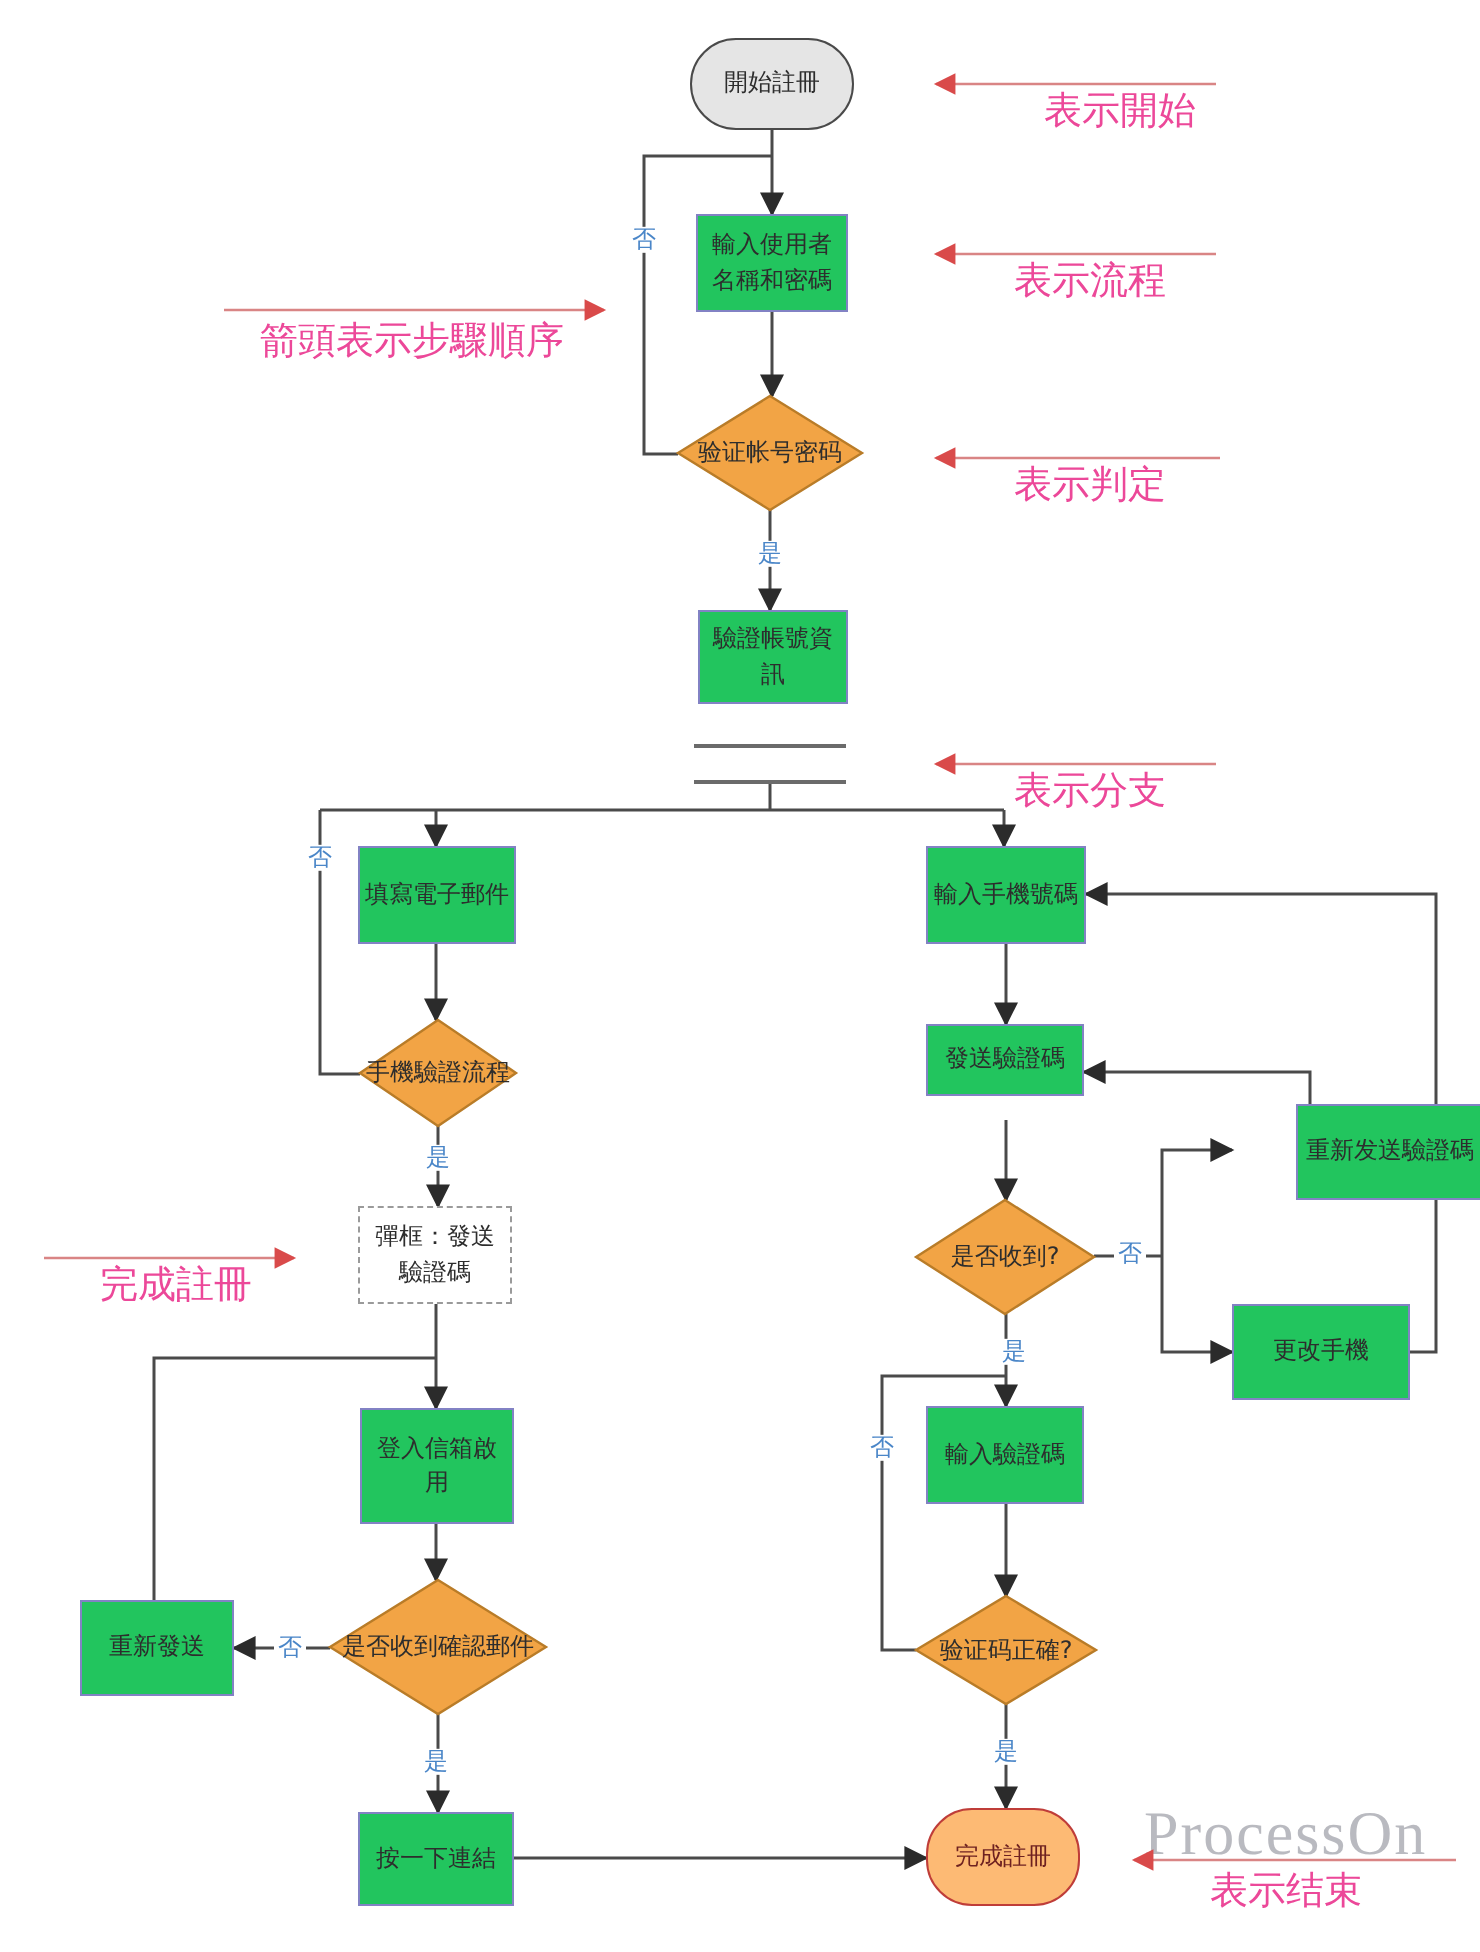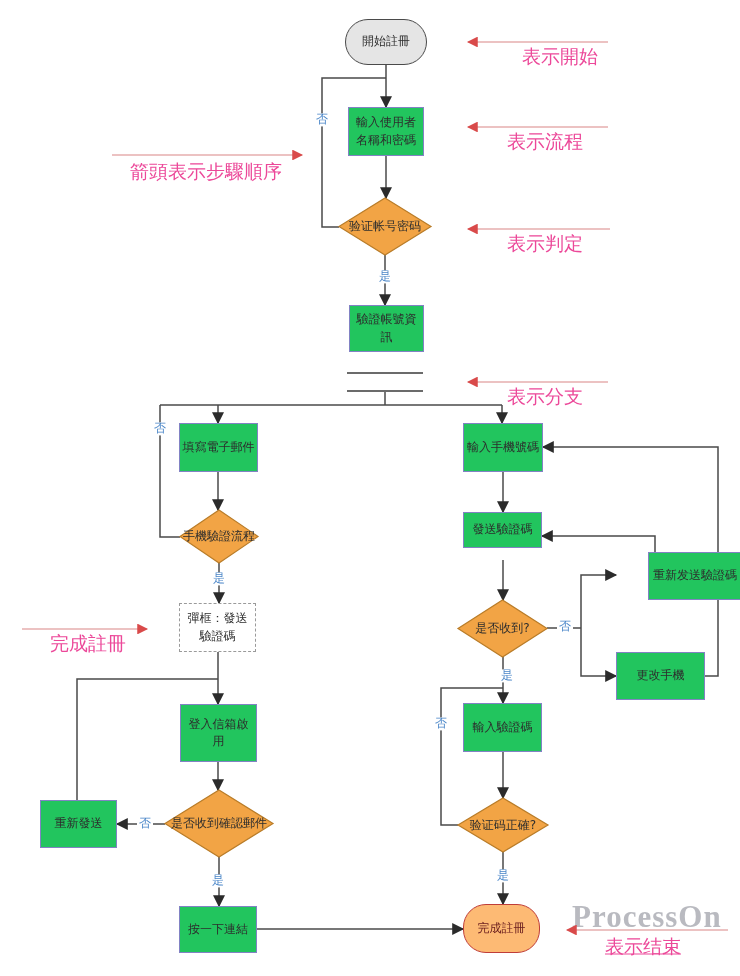--- a/index.html
+++ b/index.html
@@ -13,21 +13,21 @@
   .stadium{border-radius:23px;background:#e5e5e5;border:1.5px solid #4a4a4a;}
   .stadium.end{background:#fdba74;border-color:#bf3d39;color:#6e2120;}
   .group-box{background:#ffffff;border:1px dashed #9a9a9a;}
   .dlabel{position:absolute;display:flex;align-items:center;justify-content:center;
           text-align:center;font-size:12px;color:#2d2d2d;line-height:1.35;}
   .edge-label{position:absolute;transform:translate(-50%,-50%);font-size:12px;
               color:#4a86c8;background:#ffffff;padding:0 2px;line-height:1.1;}
   .anno{position:absolute;transform:translate(-50%,-50%);font-size:19px;
         color:#ec4899;white-space:nowrap;line-height:1;margin-top:14px;}
   .watermark{position:absolute;left:572px;top:899px;font-family:"Liberation Serif","DejaVu Serif",serif;
-             font-weight:bold;font-size:31px;color:rgba(128,129,140,0.55);letter-spacing:1px;}
+             font-weight:normal;font-size:31px;color:rgba(128,129,140,0.55);letter-spacing:1px;}
 </style>
 </head>
 <body>
 
 <div class="canvas">
 
   <div class="watermark">ProcessOn</div>
 
   <svg class="layer" width="740" height="976" viewBox="0 0 740 976">
     <defs>
@@ -141,16 +141,16 @@
   <div class="edge-label" style="left:565px;top:627px;">否</div>
   <div class="edge-label" style="left:507px;top:676px;">是</div>
   <div class="edge-label" style="left:441px;top:724px;">否</div>
   <div class="edge-label" style="left:503px;top:876px;">是</div>
 
   <div class="anno" style="left:560px;top:42px;">表示開始</div>
   <div class="anno" style="left:545px;top:127px;">表示流程</div>
   <div class="anno" style="left:545px;top:229px;">表示判定</div>
   <div class="anno" style="left:545px;top:382px;">表示分支</div>
   <div class="anno" style="left:88px;top:629px;">完成註冊</div>
-  <div class="anno" style="left:643px;top:932px;text-decoration:underline;">表示结束</div>
+  <div class="anno" style="left:643px;top:932px;">表示结束</div>
   <div class="anno" style="left:206px;top:157px;">箭頭表示步驟順序</div>
 
 </div>
 
 </body></html>

